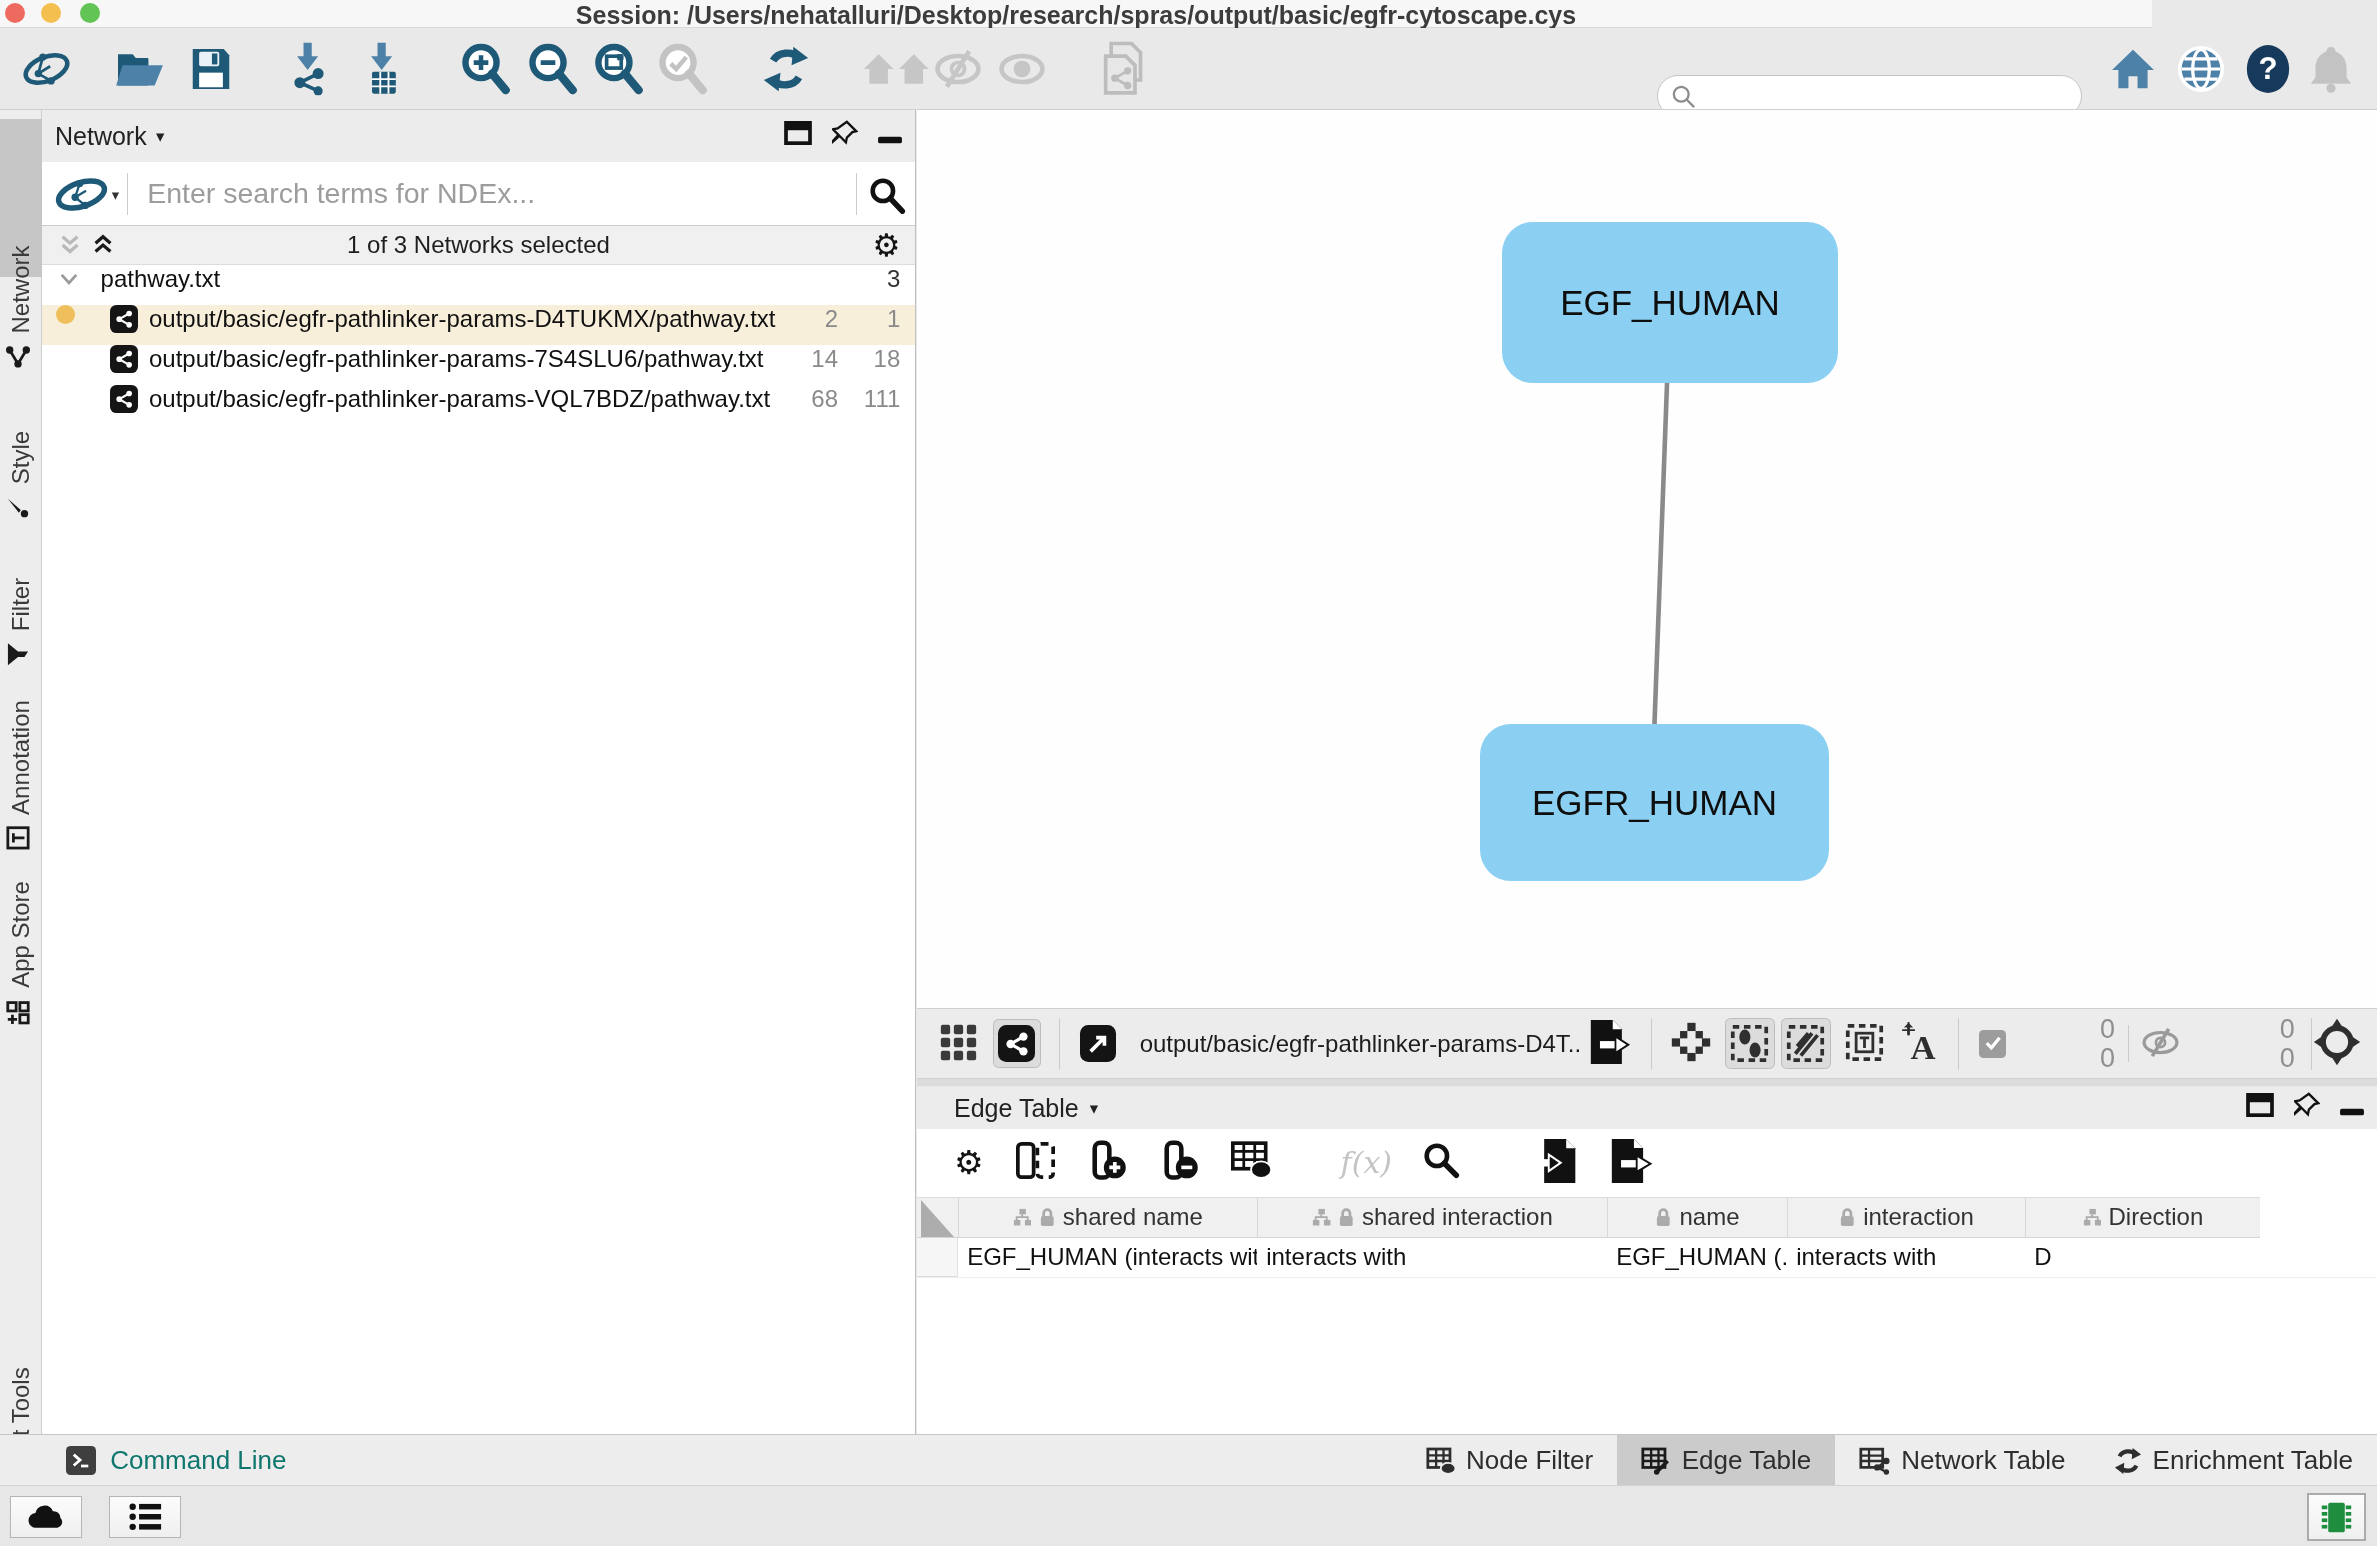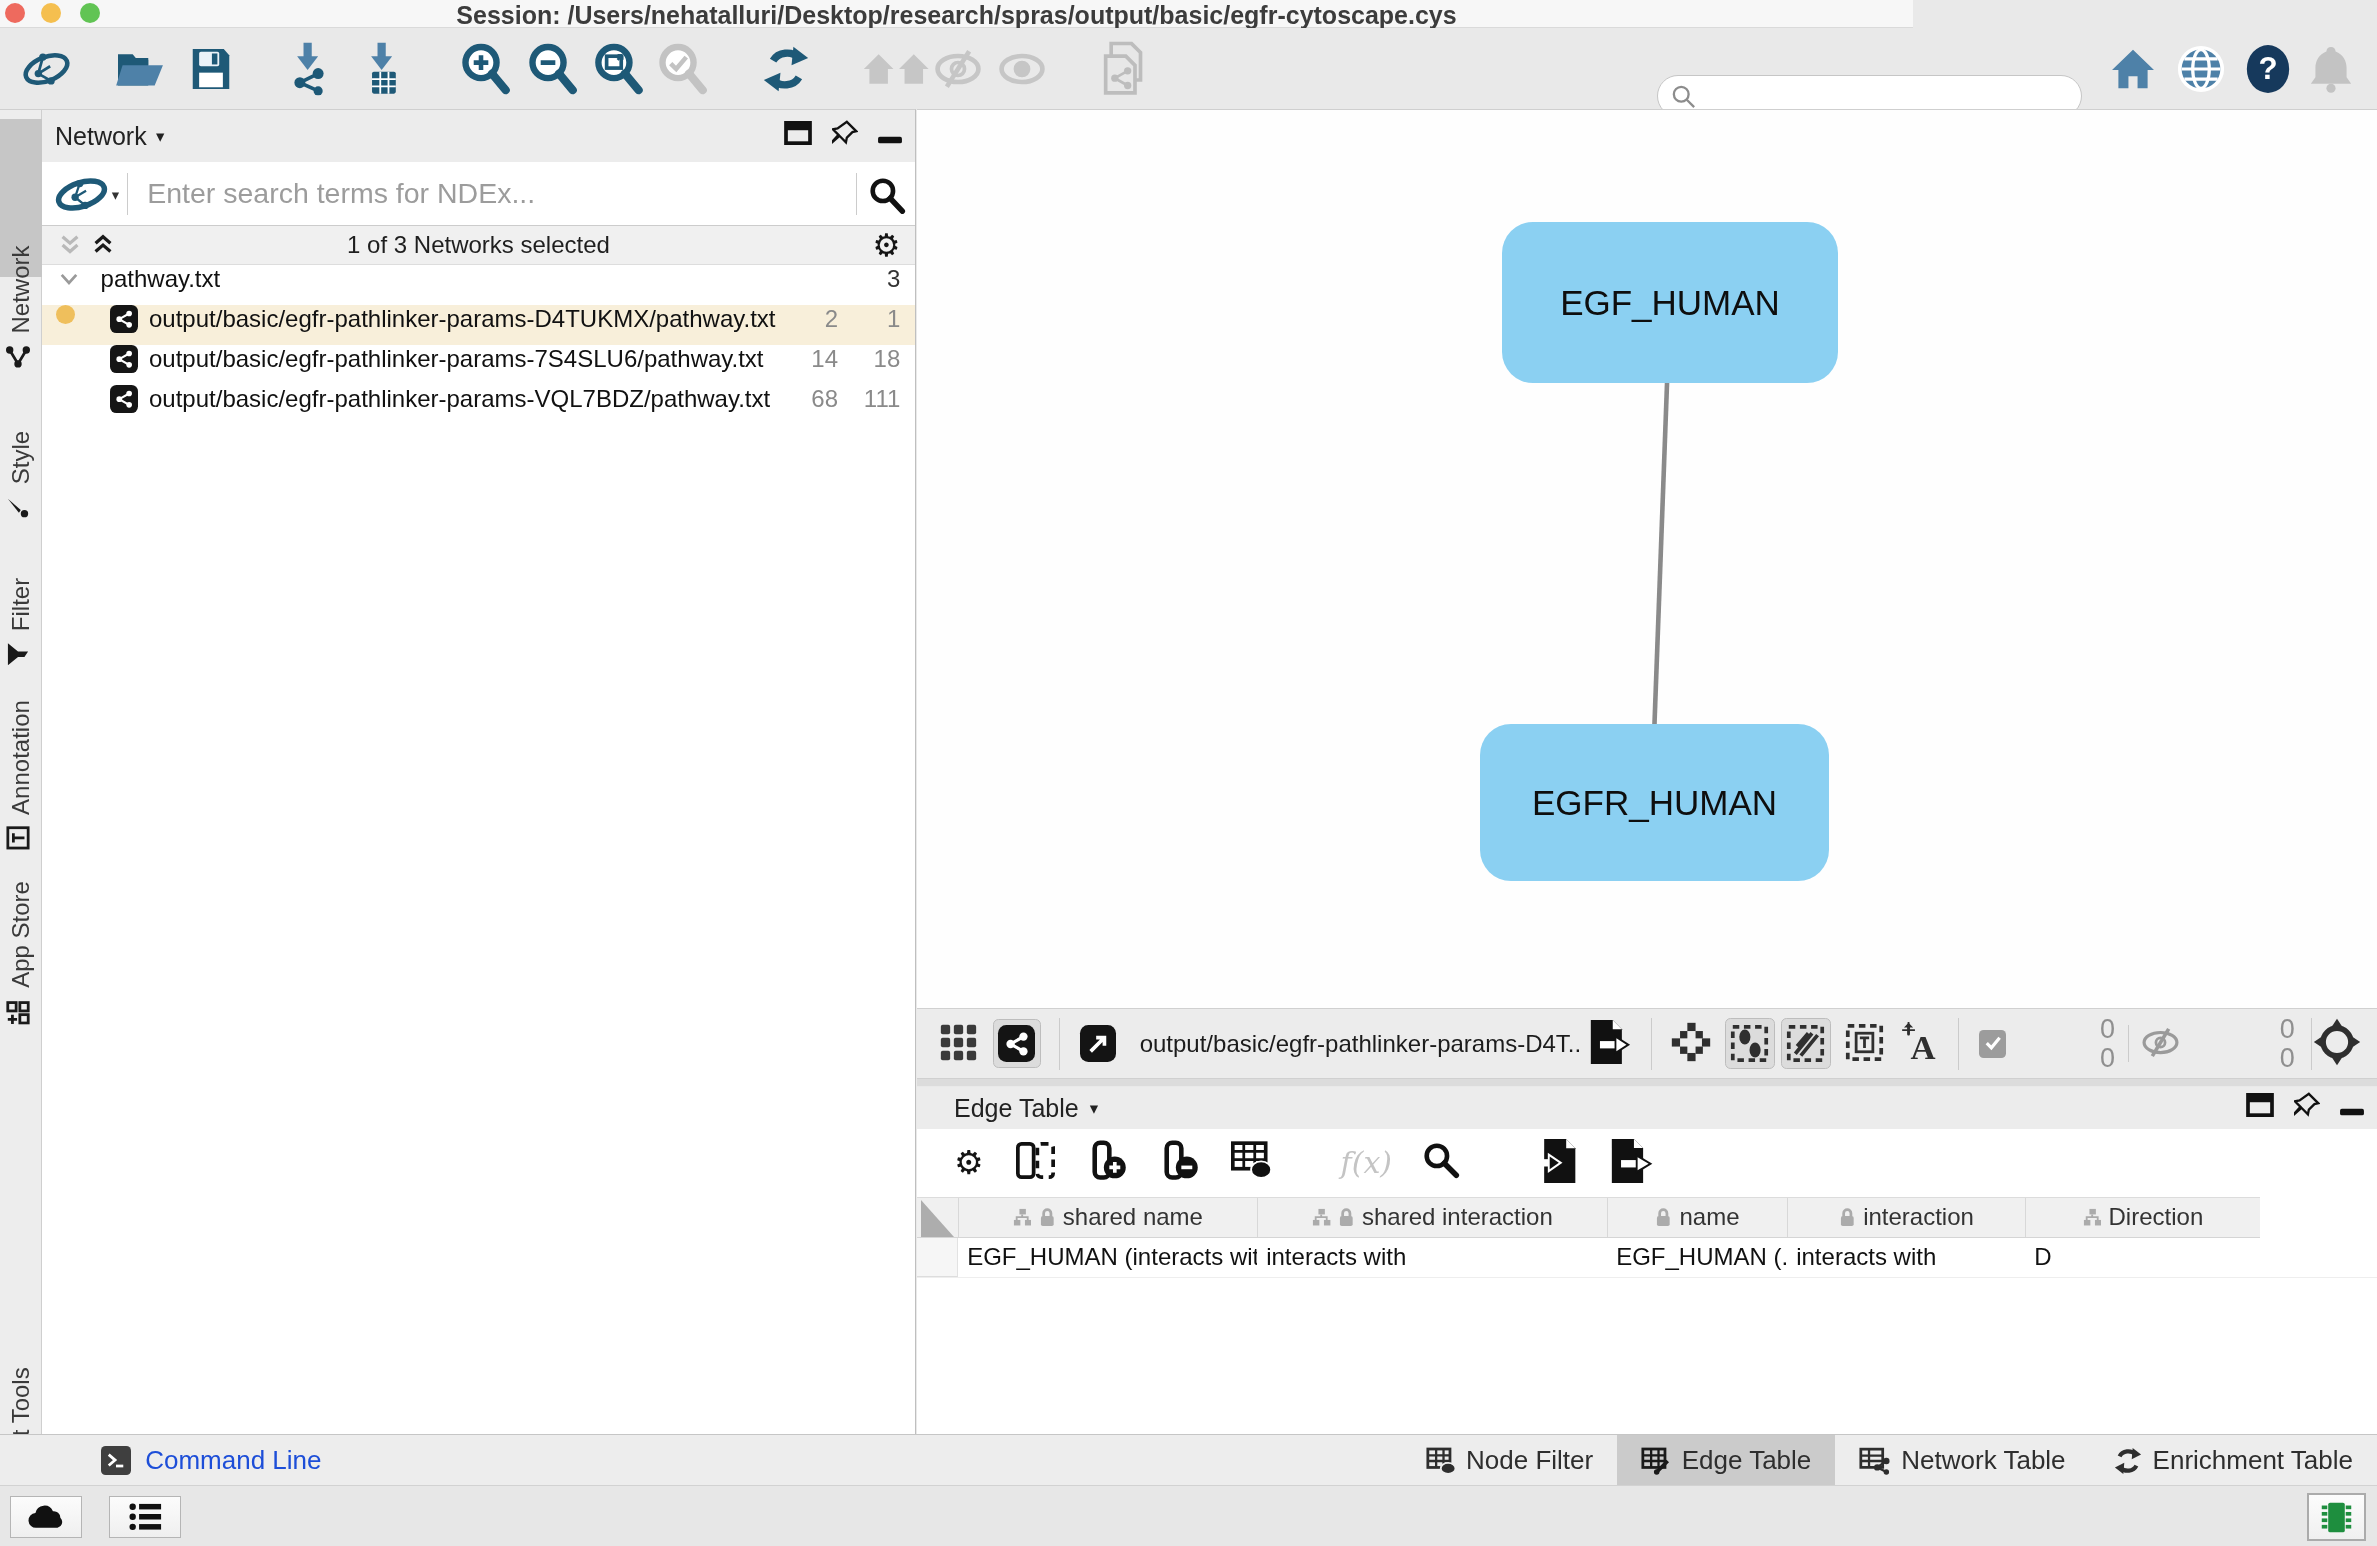--- a/index.html
+++ b/index.html
@@ -2,21 +2,21 @@
 <html style="font-size:14.7px"><head>
 <meta charset="utf-8">
 <style>
   * { margin:0; padding:0; box-sizing:border-box; }
   html,body { width:2377px; height:1547px; overflow:hidden; }
   body { font-family:"Liberation Sans", sans-serif; background:#E9E9E9; }
   .uic { font-family:"DejaVu Sans", sans-serif; }
   .app { position:relative; width:2377px; height:1547px; background:#E9E9E9; }
 
   
-  .titlebar { position:absolute; left:0; top:0; width:1913px; height:28px; background:#F7F7F7; border-bottom:0.9px solid #DADADA; }
+  .titlebar { position:absolute; left:0; top:0; width:2152px; height:28px; background:#F7F7F7; border-bottom:0.9px solid #DADADA; }
   .tl { position:absolute; top:2.8px; width:20px; height:20px; border-radius:50%; }
   .tl.red{ left:4.6px; background:#EE6A5E; } .tl.yel{ left:41px; background:#F5BF4F; } .tl.grn{ left:80px; background:#61C454; }
   .title { position:absolute; left:0; right:0; top:0.9px; text-align:center; font-size:25px; font-weight:bold; color:#3C3C3C; }
 
   
   .toolbar { position:absolute; left:0; top:28px; width:2377px; height:81px; background:#E9E9E9; }
   .tbi { position:absolute; top:50%; transform:translateY(-50%); display:flex; align-items:center; justify-content:center; }
   .searchwrap { position:absolute; left:1657px; top:47px; width:425px; height:42px; }
   .searchwrap input { width:100%; height:100%; border:0.9px solid #C6C6C6; border-radius:21px; background:#fff; padding:0 14.7px 0 48px; font-size:24px; color:#333; outline:none; }
   .searchwrap svg { position:absolute; left:14.7px; top:10px; }
@@ -77,21 +77,21 @@
   .thead { position:relative; margin-top:1.8px; width:1343px; height:41px; background:#F0F0F0; border-top:0.9px solid #DCDCDC; border-bottom:1.8px solid #D5D5D5; display:flex; }
   .th { position:relative; display:flex; align-items:center; justify-content:center; gap:7.4px; font-size:24px; color:#333; border-left:0.9px solid #D8D8D8; }
   .selall { width:41px; border-left:none; display:flex; align-items:flex-end; }
   .tri { width:0; height:0; border-bottom:37px solid #ADADAD; border-right:33px solid transparent; }
   .tdrow { display:flex; height:40px; border-bottom:0.9px solid #EEE; font-size:24px; color:#111; align-items:center; }
   .td { padding-left:9.2px; white-space:nowrap; overflow:hidden; }
   .rowsel { width:41px; height:100%; background:#F6F6F6; border-right:0.9px solid #E2E2E2; border-bottom:0.9px solid #DDD; }
 
   
   .statusbar { position:absolute; left:0; top:1434px; width:2377px; height:52px; background:#EDEDED; border-top:0.9px solid #C6C6C6; display:flex; align-items:center; }
-  .cmd { display:flex; align-items:center; gap:14.7px; margin-left:101px; font-size:26px; color:#1d4ed8; }
+  .cmd { display:flex; align-items:center; gap:14.7px; margin-left:66px; font-size:26px; color:#0f766e; }
   .cmdicon { width:29.5px; height:29.5px; background:#3F3F3F; border-radius:4.6px; display:flex; align-items:center; justify-content:center; }
   .tabs { margin-left:auto; display:flex; height:100%; }
   .btab { display:flex; align-items:center; gap:11px; padding:0 24px; font-size:26px; color:#2E2E2E; height:100%; }
   .btab.active { background:#CBCBCB; }
 
   
   .dock { position:absolute; left:0; top:1485px; width:2377px; height:62px; background:#E7E7E7; border-top:0.9px solid #D2D2D2; }
   .dockbtn { position:absolute; top:10px; width:72px; height:42px; background:linear-gradient(#FCFCFC,#EFEFEF); border:1.8px solid #B5B5B5; display:flex; align-items:center; justify-content:center; }
   .membtn { position:absolute; right:11px; top:7.4px; width:59px; height:48px; background:linear-gradient(#FCFCFC,#F0F0F0); border:2.8px solid #ABABAB; display:flex; align-items:center; justify-content:center; }
 </style>

